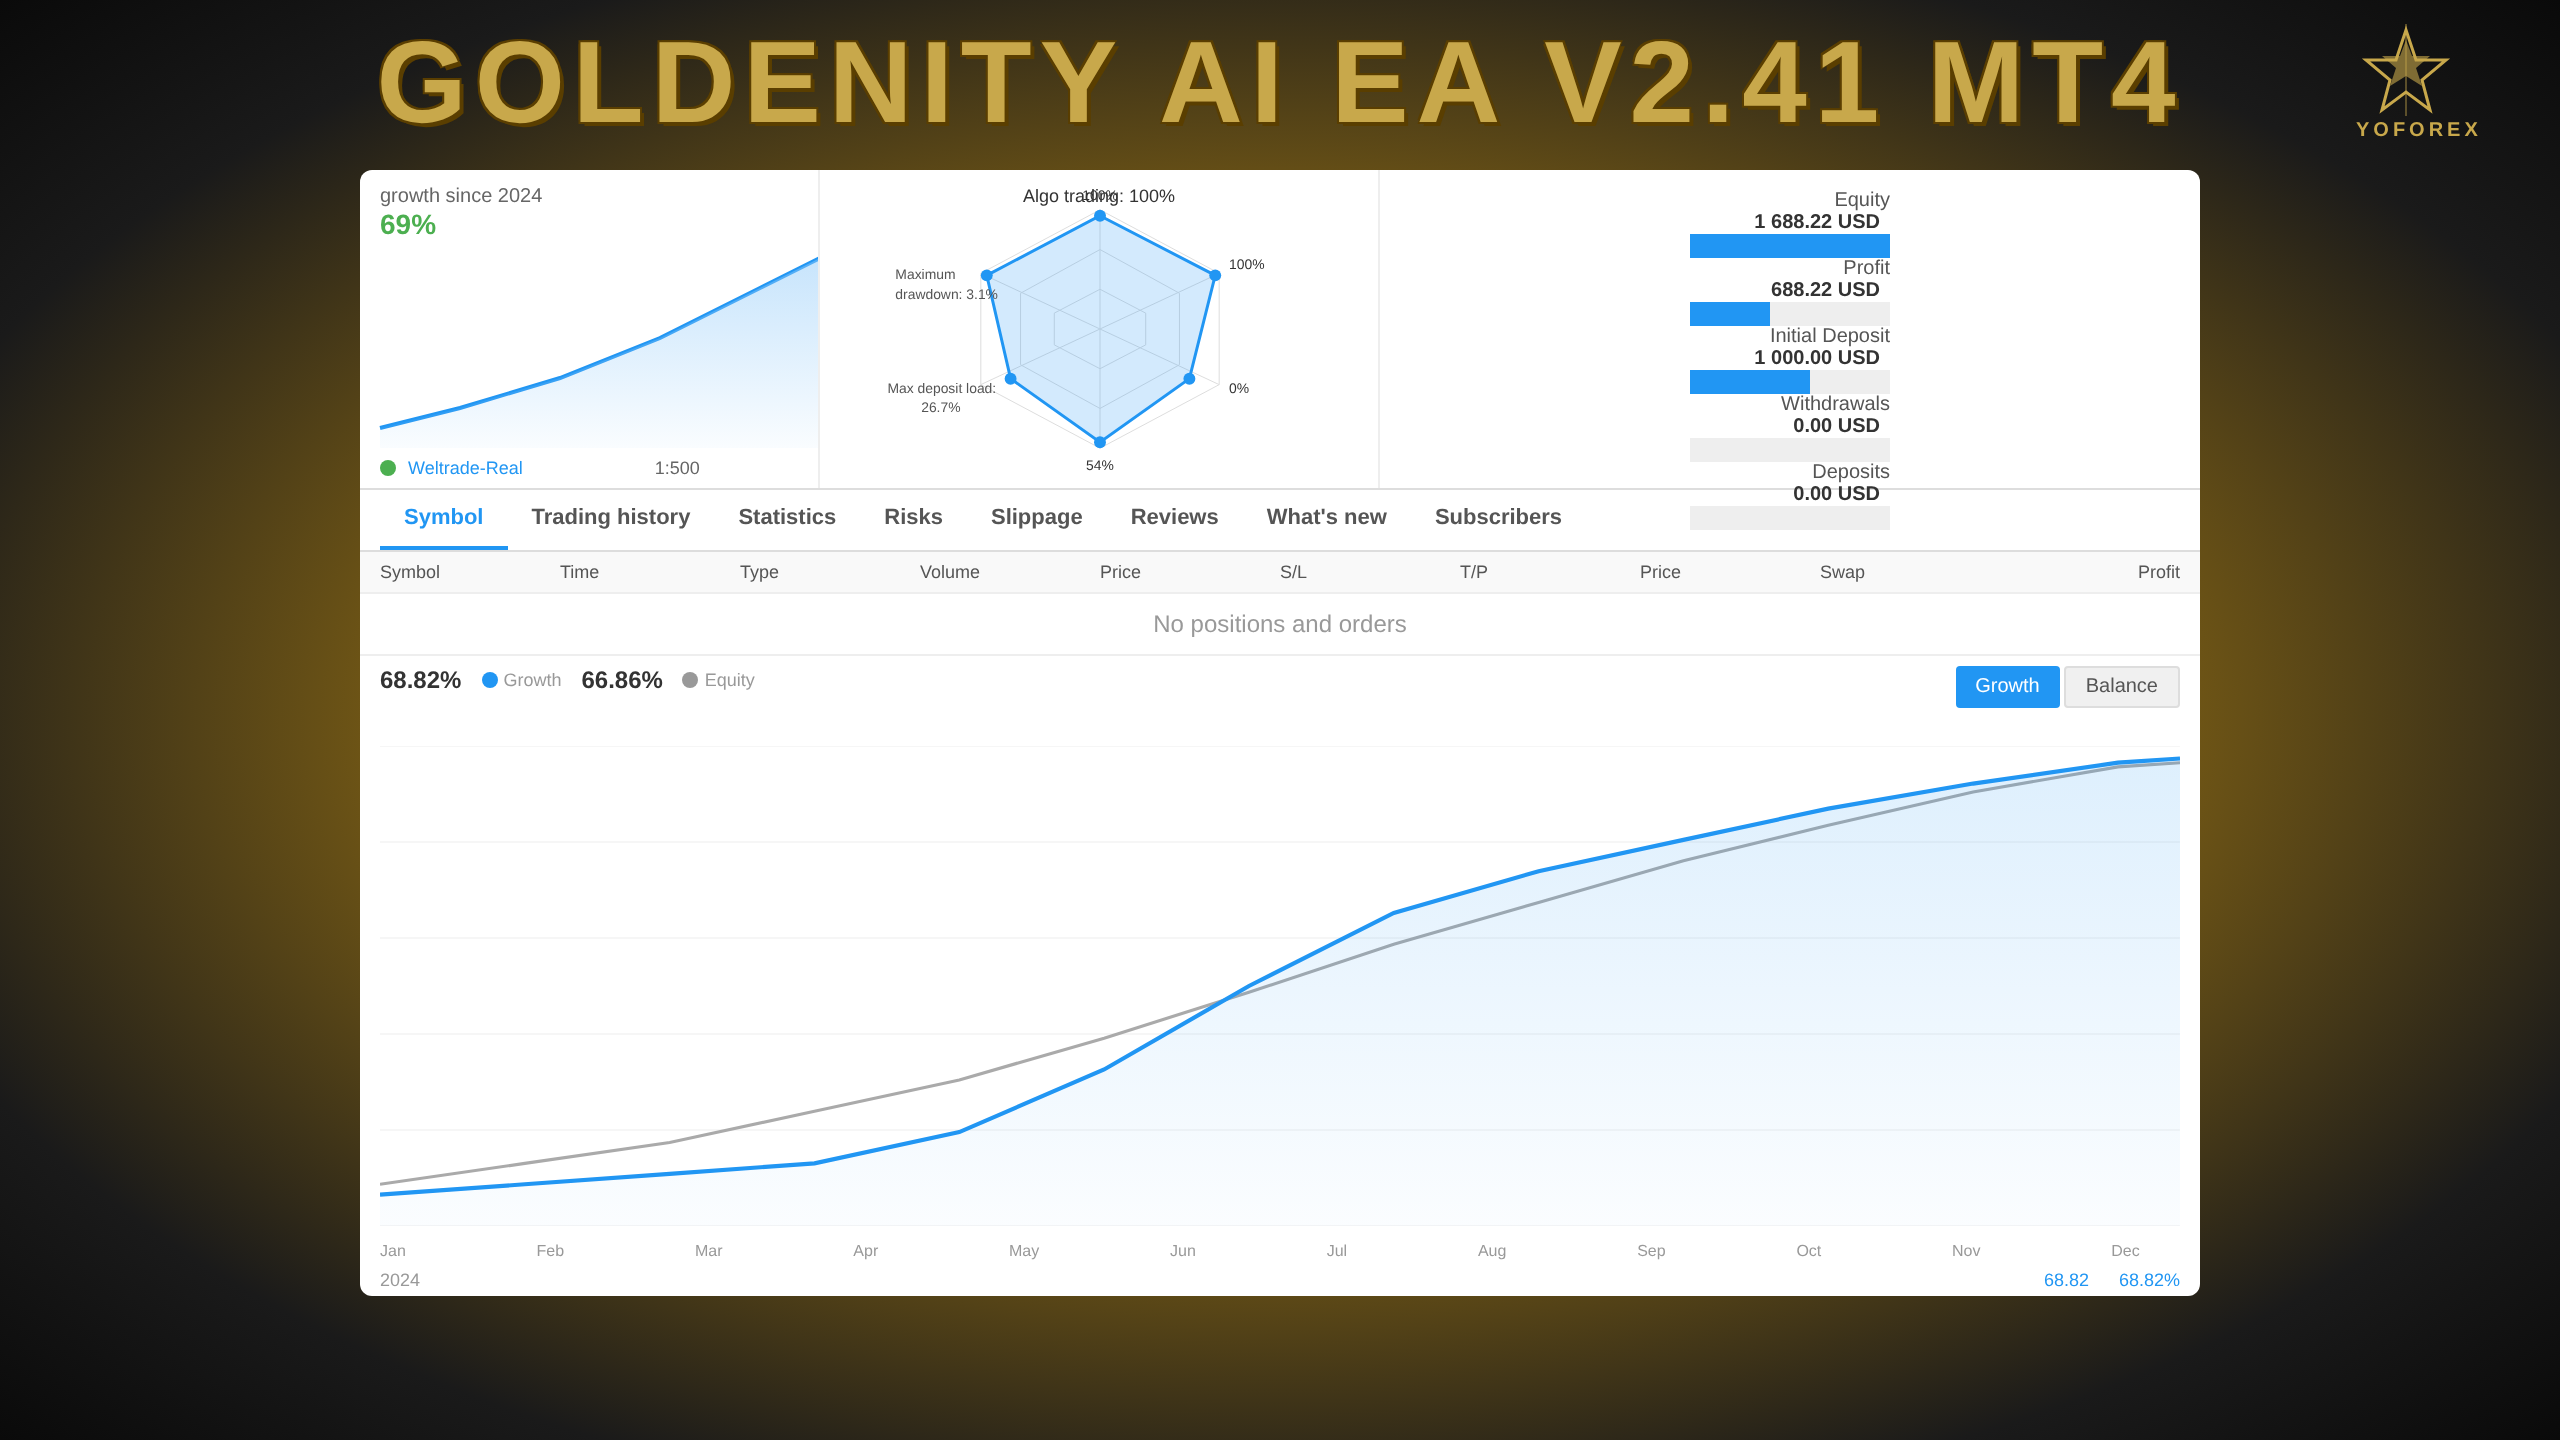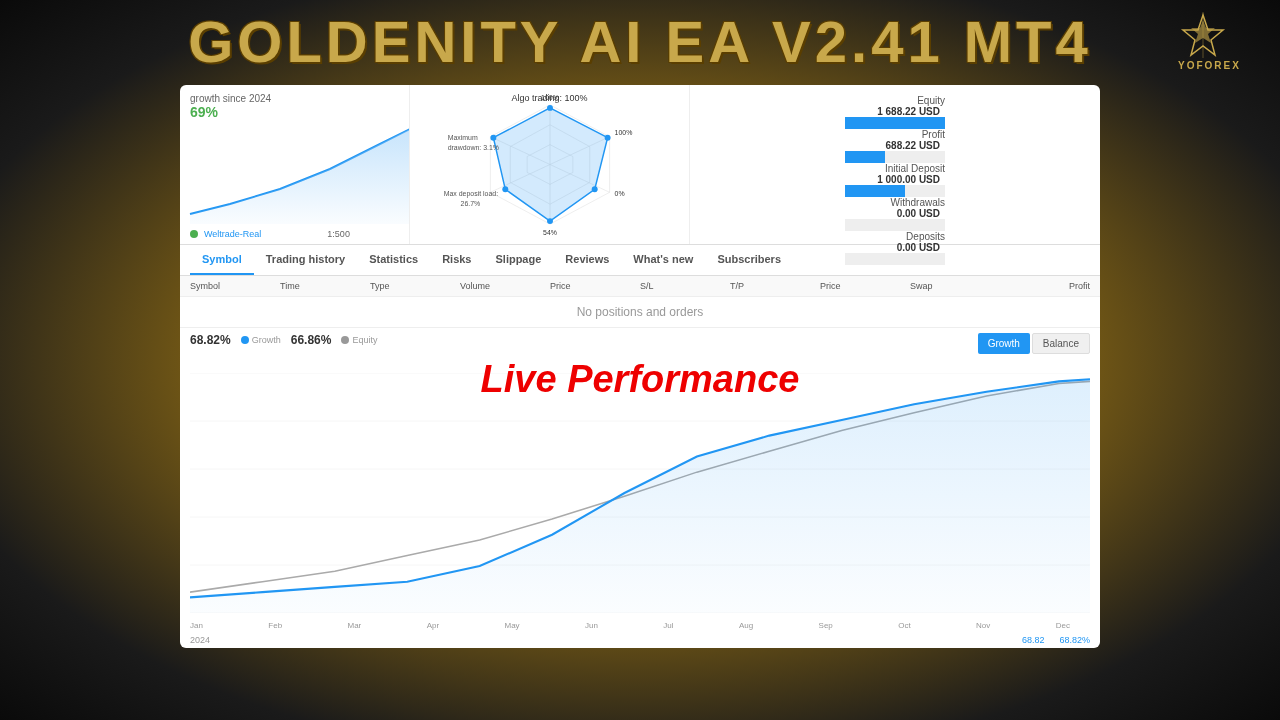--- a/index.html
+++ b/index.html
@@ -426,21 +426,20 @@
         <div class="dot-blue"></div>
         <span>Growth</span>
       </div>
       <span class="chart-stat">66.86%</span>
       <div class="chart-stat-sub">
         <div class="dot-gray"></div>
         <span>Equity</span>
       </div>
     </div>
 
-    <div class="live-performance-text">Live Performance</div>
 
     <div class="chart-buttons">
       <button class="btn-growth">Growth</button>
       <button class="btn-balance">Balance</button>
     </div>
 
     <div style="position:absolute; left:10px; right:10px; bottom:35px; top:45px;">
       <svg width="100%" height="100%" viewBox="0 0 870 230" preserveAspectRatio="none">
         <defs>
           <linearGradient id="chartGrad" x1="0" y1="0" x2="0" y2="1">

